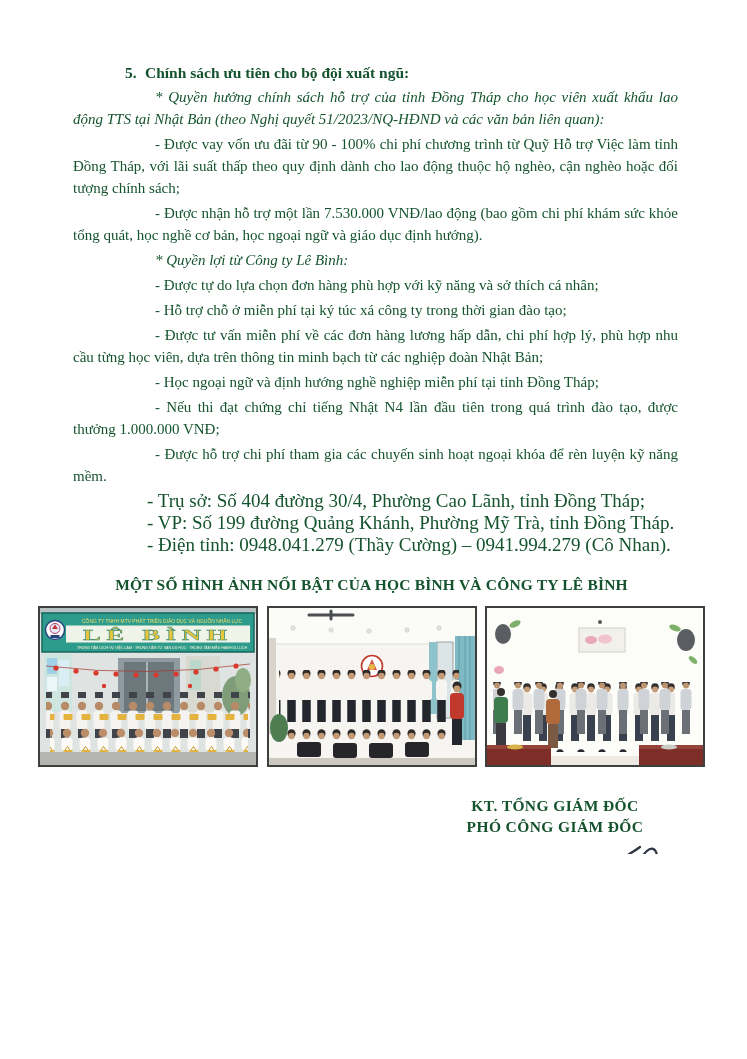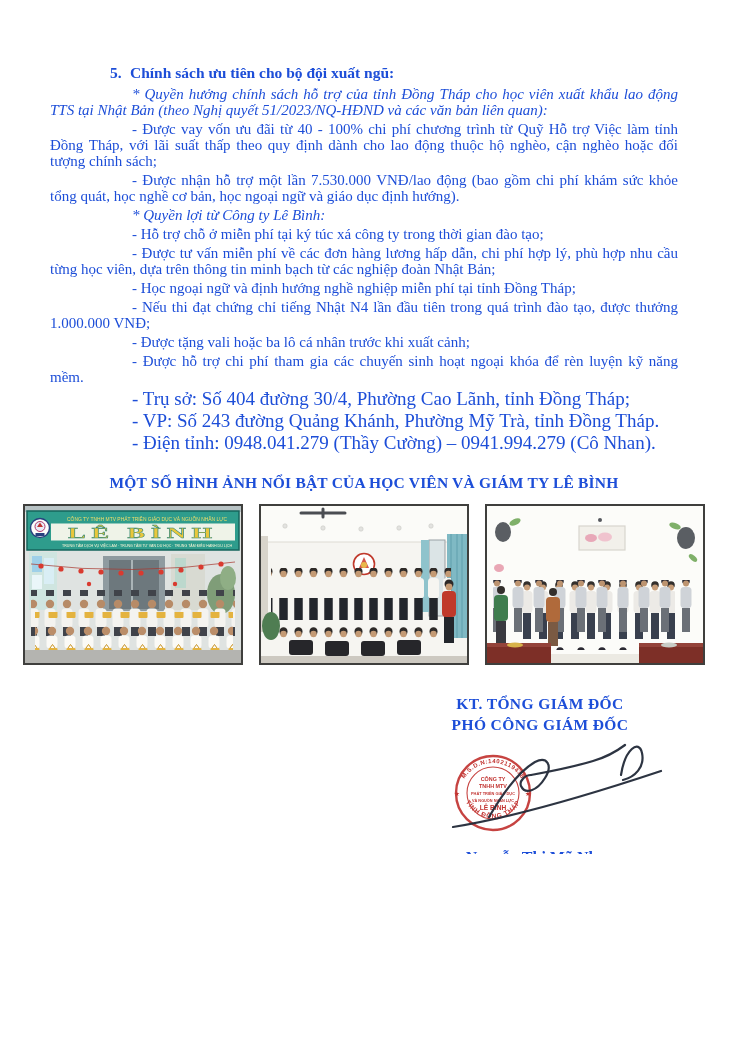--- a/index.html
+++ b/index.html
@@ -2,29 +2,29 @@
 <html><head>
 <meta charset="utf-8">
 <style>
   html,body{margin:0;padding:0;background:#ffffff;}
   .page{
     position:relative;
     width:747px;height:854px;
     background:#ffffff;
     overflow:hidden;
     font-family:"Liberation Serif","DejaVu Serif",serif;
-    color:#1d4ed8;
+    color:#14532d;
     box-sizing:border-box;
-    padding:62px 69px 0 50px;
+    padding:62px 69px 0 65px;
   }
   .h-row{font-weight:bold;font-size:15.5px;line-height:22px;margin:0 0 2px 60px;}
   .h-num{display:inline-block;width:20px;}
   .para{
-    margin:0 0 3px 0;
-    font-size:15px;line-height:16px;
+    margin:0 0 3px 8px;
+    font-size:15px;line-height:22px;
     text-align:justify;
     text-indent:82px;
   }
   .italic{font-style:italic;}
   .contact-line{
     font-size:19px;line-height:22px;
     padding-left:82px;
   }
   .gallery-heading{
     margin-top:18px;
@@ -60,36 +60,36 @@
 </head>
 <body>
 
 <div class="page">
 
   <div class="h-row">
     <span class="h-num">5.</span><span>Chính sách ưu tiên cho bộ đội xuất ngũ:</span>
   </div>
 
   <p class="para italic">* Quyền hưởng chính sách hỗ trợ của tỉnh Đồng Tháp cho học viên xuất khẩu lao động TTS tại Nhật Bản (theo Nghị quyết 51/2023/NQ-HĐND và các văn bản liên quan):</p>
-  <p class="para">- Được vay vốn ưu đãi từ 40 - 100% chi phí chương trình từ Quỹ Hỗ trợ Việc làm tỉnh Đồng Tháp, với lãi suất thấp theo quy định dành cho lao động thuộc hộ nghèo, cận nghèo hoặc đối tượng chính sách;</p>
+  <p class="para">- Được vay vốn ưu đãi từ 90 - 100% chi phí chương trình từ Quỹ Hỗ trợ Việc làm tỉnh Đồng Tháp, với lãi suất thấp theo quy định dành cho lao động thuộc hộ nghèo, cận nghèo hoặc đối tượng chính sách;</p>
   <p class="para">- Được nhận hỗ trợ một lần 7.530.000 VNĐ/lao động (bao gồm chi phí khám sức khỏe tổng quát, học nghề cơ bản, học ngoại ngữ và giáo dục định hướng).</p>
 
   <p class="para italic">* Quyền lợi từ Công ty Lê Bình:</p>
+  <p class="para">- Được tự do lựa chọn đơn hàng phù hợp với kỹ năng và sở thích cá nhân;</p>
   <p class="para">- Hỗ trợ chỗ ở miễn phí tại ký túc xá công ty trong thời gian đào tạo;</p>
   <p class="para">- Được tư vấn miễn phí về các đơn hàng lương hấp dẫn, chi phí hợp lý, phù hợp nhu cầu từng học viên, dựa trên thông tin minh bạch từ các nghiệp đoàn Nhật Bản;</p>
   <p class="para">- Học ngoại ngữ và định hướng nghề nghiệp miễn phí tại tỉnh Đồng Tháp;</p>
   <p class="para">- Nếu thi đạt chứng chỉ tiếng Nhật N4 lần đầu tiên trong quá trình đào tạo, được thưởng 1.000.000 VNĐ;</p>
-  <p class="para">- Được tặng vali hoặc ba lô cá nhân trước khi xuất cảnh;</p>
   <p class="para">- Được hỗ trợ chi phí tham gia các chuyến sinh hoạt ngoại khóa để rèn luyện kỹ năng mềm.</p>
 
   <div class="contact-line">- Trụ sở: Số 404 đường 30/4, Phường Cao Lãnh, tỉnh Đồng Tháp;</div>
-  <div class="contact-line">- VP: Số 243 đường Quảng Khánh, Phường Mỹ Trà, tỉnh Đồng Tháp.</div>
+  <div class="contact-line">- VP: Số 199 đường Quảng Khánh, Phường Mỹ Trà, tỉnh Đồng Tháp.</div>
   <div class="contact-line">- Điện tỉnh: 0948.041.279 (Thầy Cường) – 0941.994.279 (Cô Nhan).</div>
 
-  <div class="gallery-heading">MỘT SỐ HÌNH ẢNH NỔI BẬT CỦA HỌC VIÊN VÀ GIÁM TY LÊ BÌNH</div>
+  <div class="gallery-heading">MỘT SỐ HÌNH ẢNH NỔI BẬT CỦA HỌC BÌNH VÀ CÔNG TY LÊ BÌNH</div>
 
   <div class="photo-row">
 
     <figure class="photo">
       <svg width="216" height="157" viewBox="0 0 216 157">
         <defs>
           <pattern id="crowdStand1" width="17" height="46" patternUnits="userSpaceOnUse">
             <circle cx="8" cy="6" r="4.2" fill="#b78b67"></circle>
             <rect x="2.5" y="10.5" width="11" height="19" rx="3.5" fill="#f4f3ef"></rect>
             <rect x="4" y="29" width="8" height="15" fill="#40434a"></rect>

